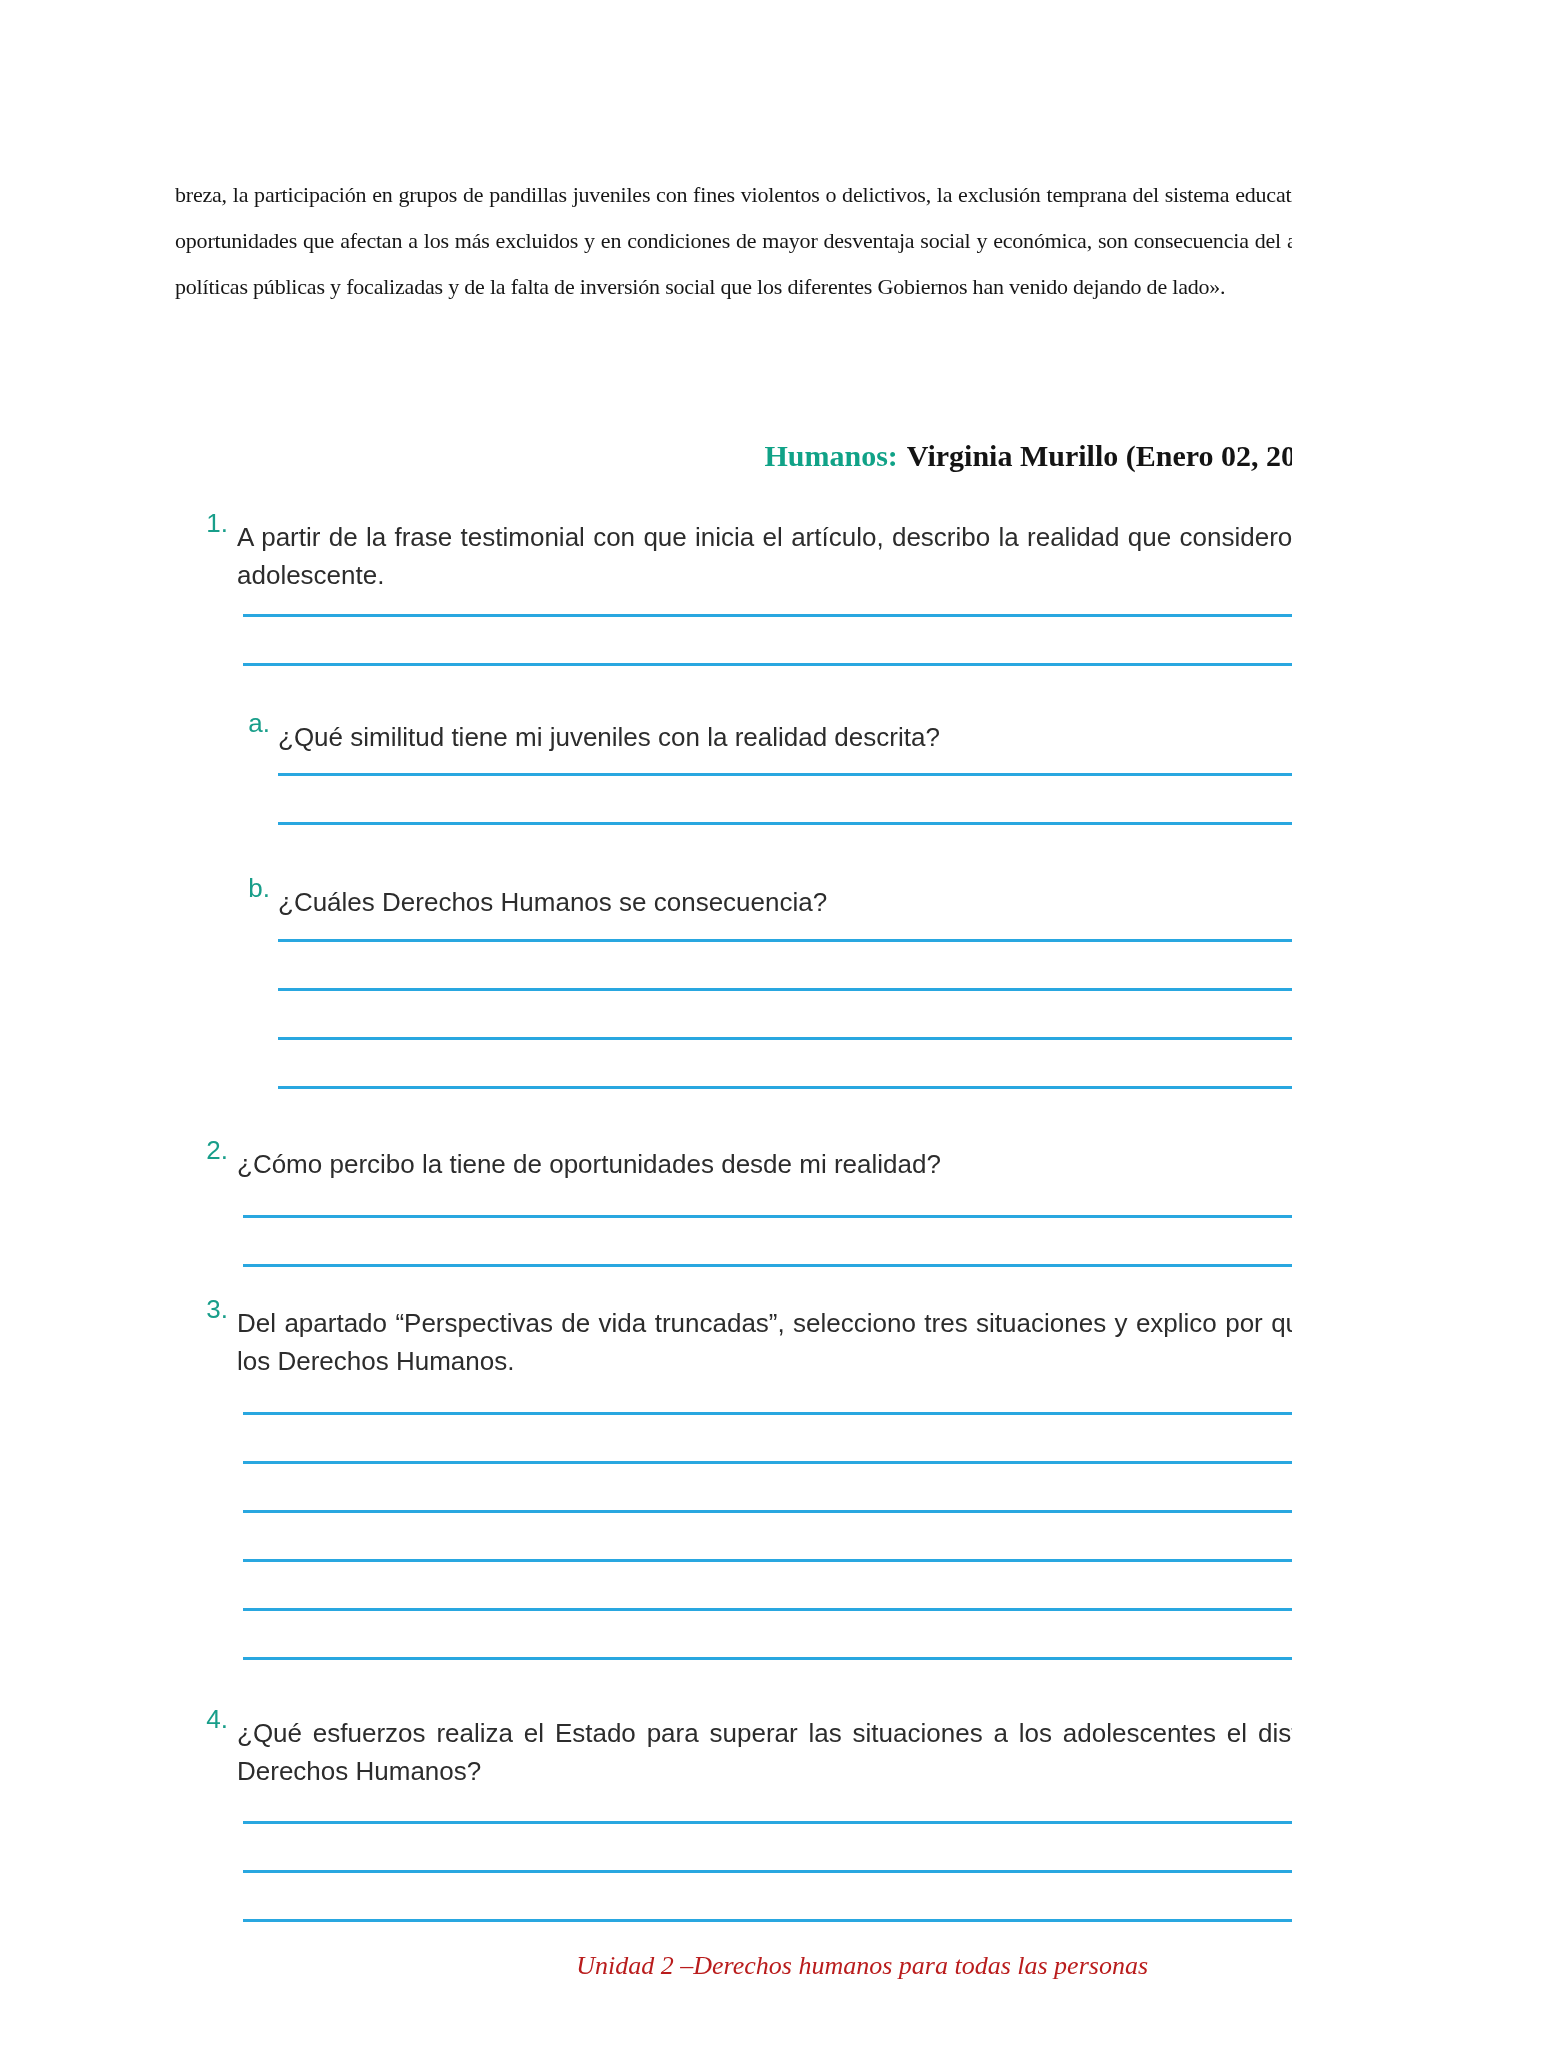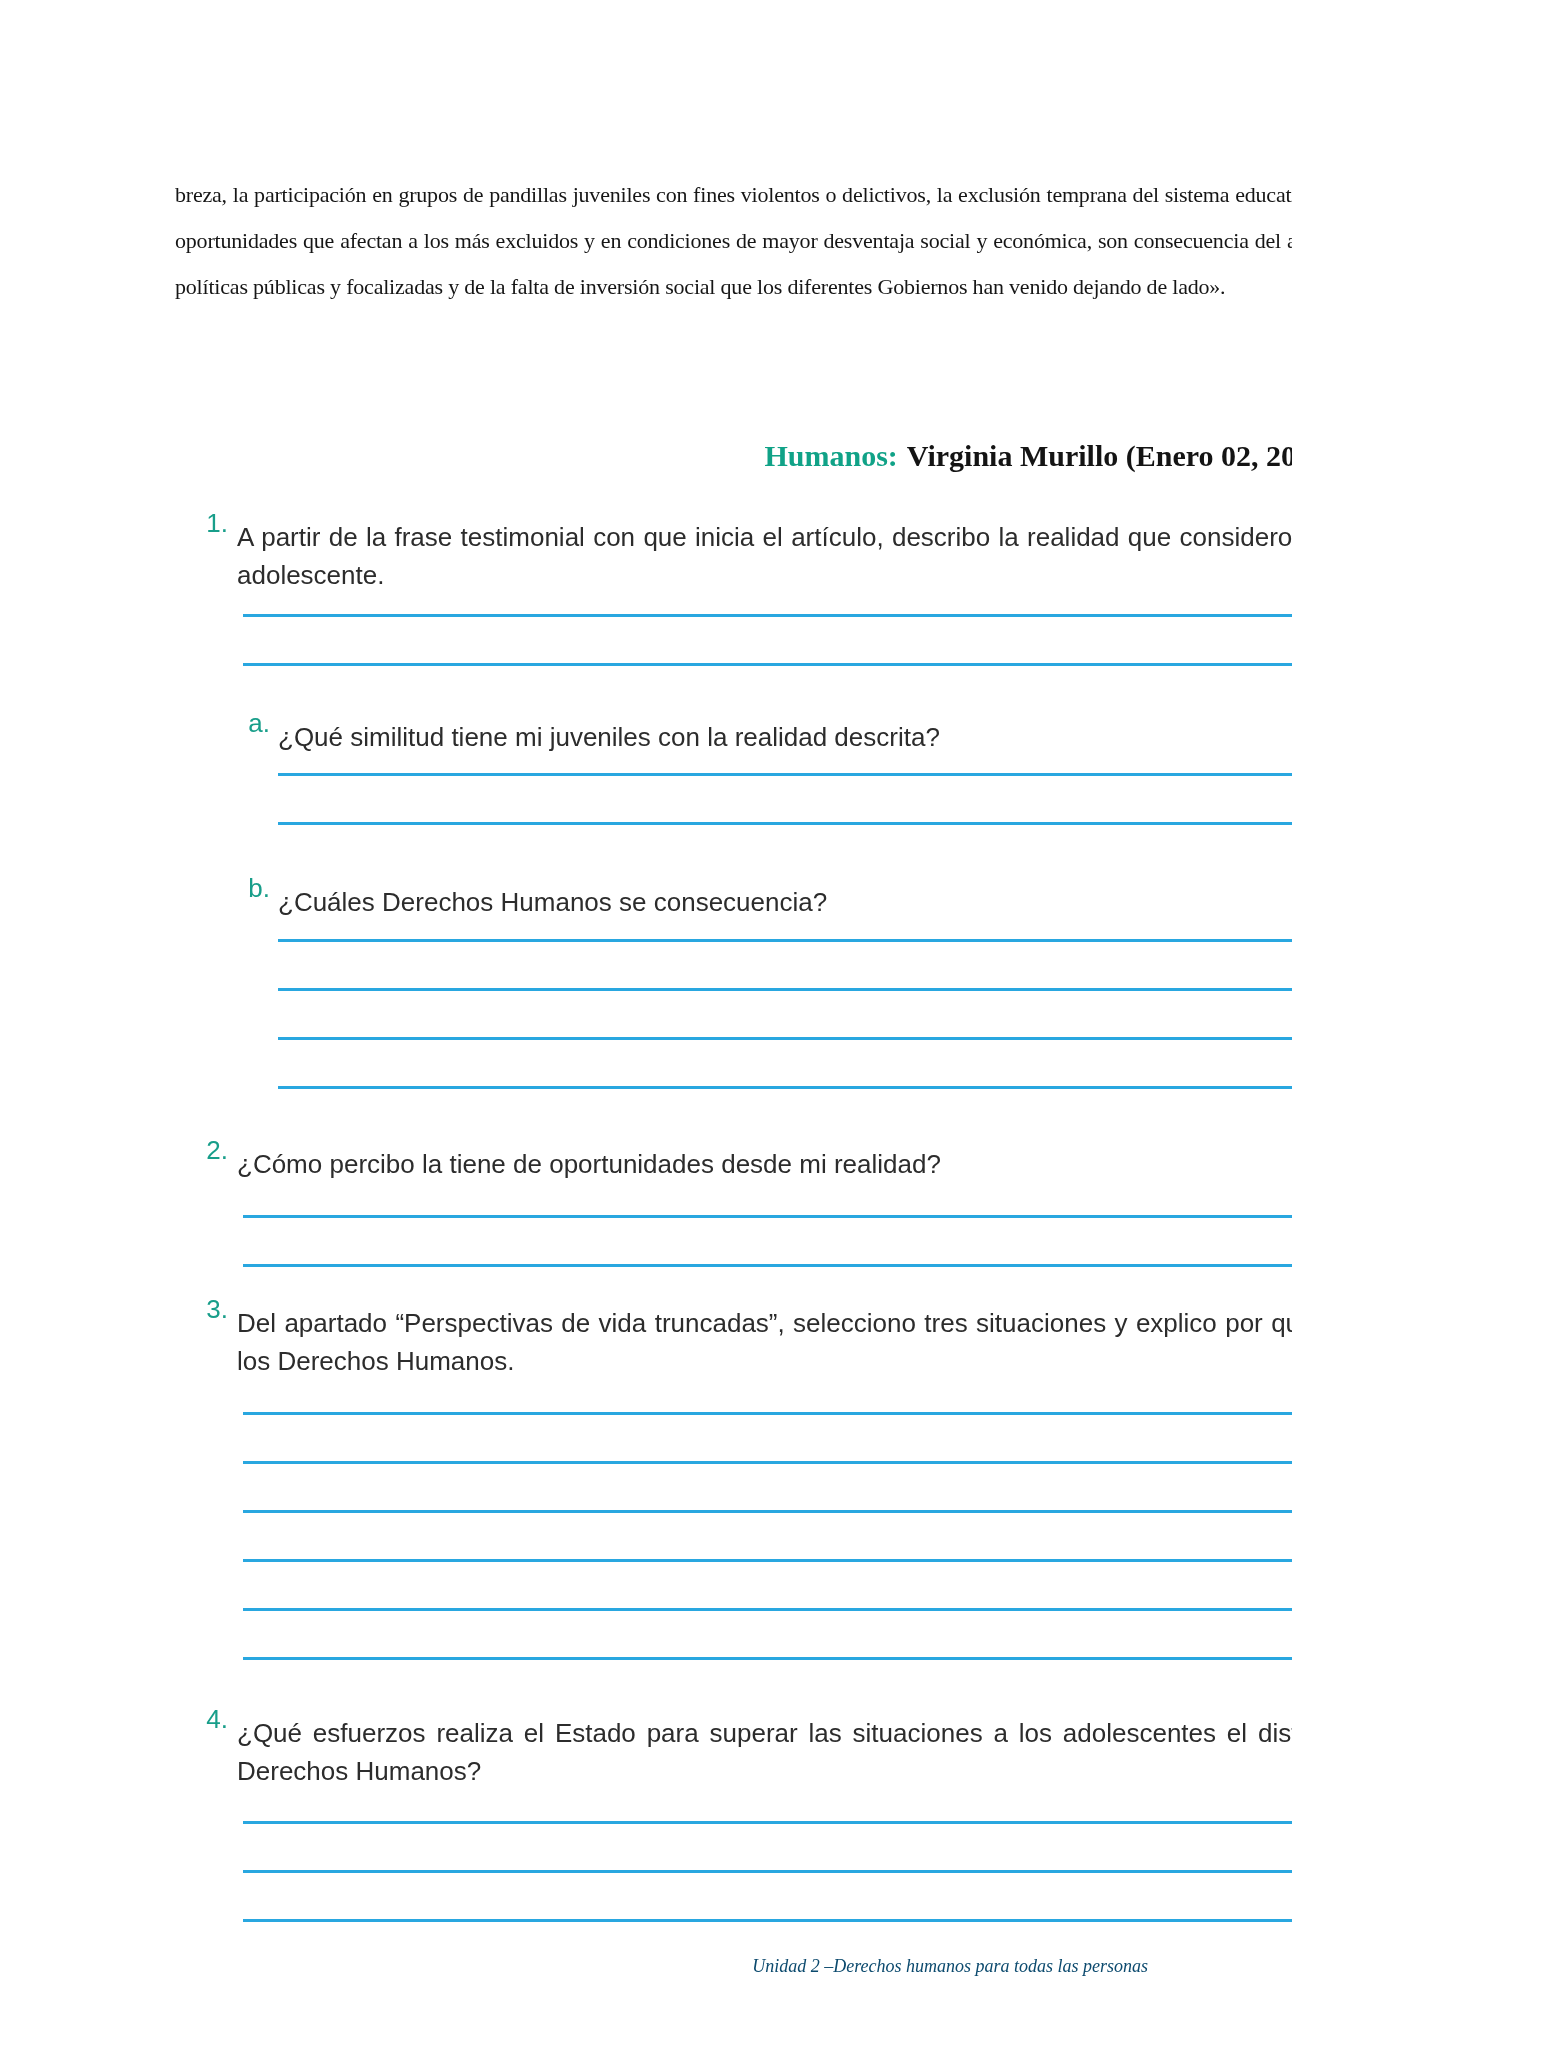--- a/index.html
+++ b/index.html
@@ -89,23 +89,23 @@
   .lines-b{ top:939px; }
   .lines-q2{ top:1215px; }
   .lines-q3{ top:1412px; }
   .lines-q4{ top:1821px; }
   
   .footer{
     position:absolute;
     top:1950px; right:144px;
     font-family:"Liberation Serif",serif;
     font-style:italic;
-    font-size:18px;
+    font-size:26px;
     line-height:32px;
-    color:#0c4a6e;
+    color:#b91c1c;
   }
 </style>
 </head>
 <body>
 
 <div id="page">
 
   <div class="dotted-rule"></div>
   <div class="page-number">103</div>
 

